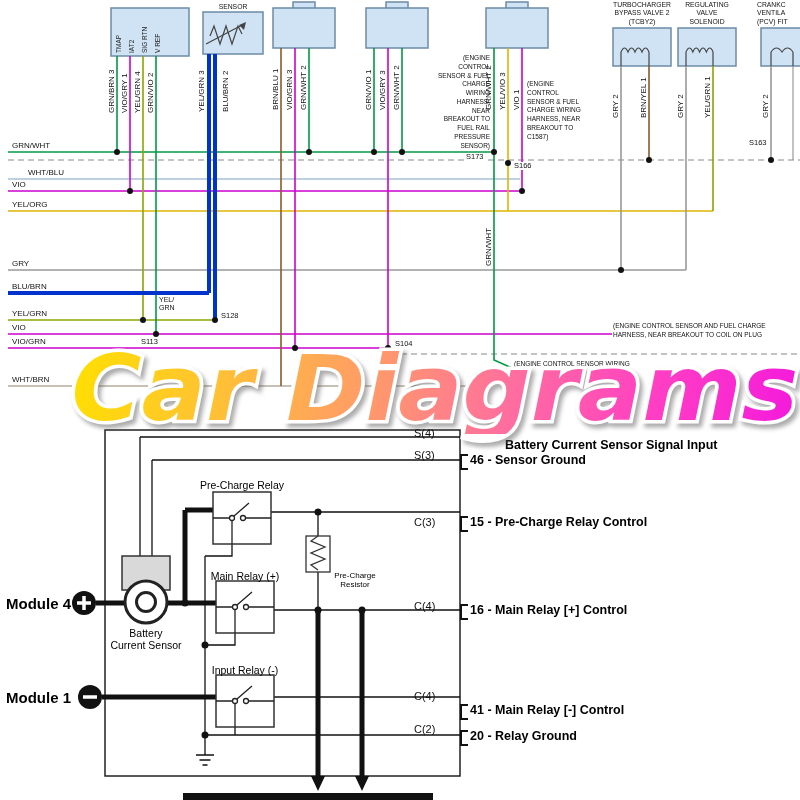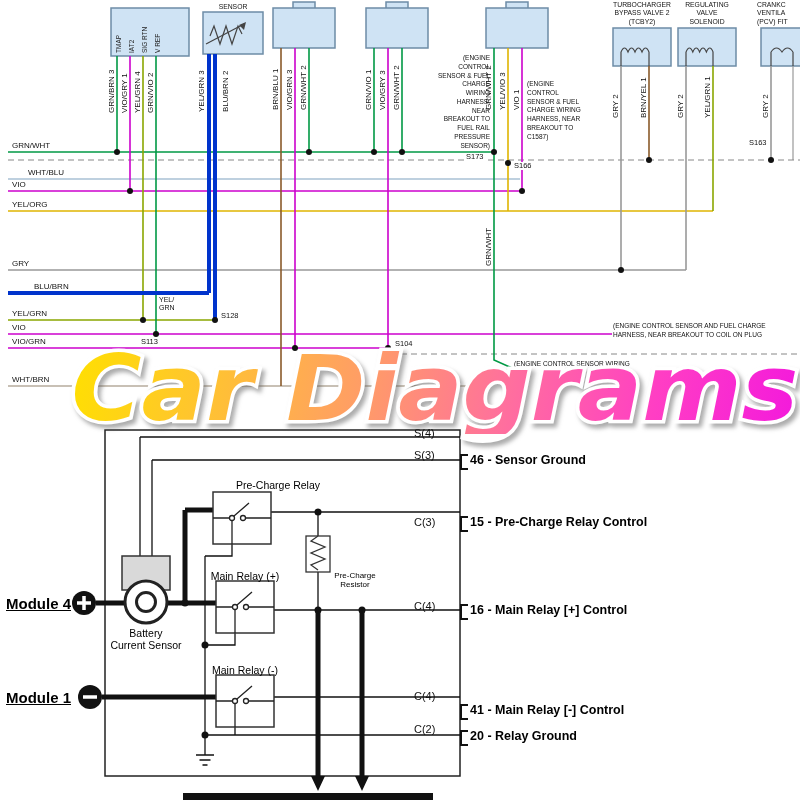--- a/index.html
+++ b/index.html
@@ -8,21 +8,21 @@
   svg{position:absolute;left:0;top:0;}
   .vlabel{position:absolute;font-size:8px;line-height:9px;white-space:nowrap;
           transform:rotate(-90deg);transform-origin:0 0;color:#111;}
   .pinrot{position:absolute;font-size:6.5px;line-height:7px;white-space:nowrap;
           transform:rotate(-90deg);transform-origin:0 0;color:#222;}
   .buslabel{position:absolute;left:12px;font-size:8px;line-height:9px;color:#111;}
   .splice{position:absolute;font-size:7.5px;line-height:8px;color:#111;background:#fff;padding:0 1px;}
   .note{position:absolute;font-size:6.5px;line-height:1.35;color:#111;white-space:pre-line;}
   .boxlabel{position:absolute;font-size:6.8px;line-height:1.25;text-align:center;color:#111;white-space:pre-line;}
   .pre{white-space:pre-line;}
-  .module{position:absolute;font-size:15px;font-weight:bold;color:#000;text-decoration:underline;}
+  .module{position:absolute;font-size:15px;font-weight:bold;color:#000;}
   .complabel{position:absolute;font-size:10.5px;line-height:1.15;text-align:center;color:#000;white-space:pre-line;}
   .pin{position:absolute;font-size:11px;color:#111;}
   .desc{position:absolute;font-size:12.5px;font-weight:bold;color:#000;white-space:nowrap;}
   .bracket{position:absolute;width:6px;height:12px;border:2px solid #111;border-right:none;}
   .wm{position:absolute;left:435px;top:344px;width:0;height:0;}
   .wm span{position:absolute;left:0;top:0;white-space:nowrap;
      font-family:"DejaVu Sans","Liberation Sans",sans-serif;
      font-weight:bold;font-style:italic;font-size:90px;line-height:1;
      transform:translateX(-50%) scaleX(1.06);transform-origin:center top;}
   .wm .stroke{-webkit-text-stroke:7px #fff;color:#fff;
@@ -233,21 +233,21 @@
   <span class="vlabel" style="left:676px;top:118px;">GRY 2</span>
   <span class="vlabel" style="left:703px;top:118px;">YEL/GRN 1</span>
   <span class="vlabel" style="left:761px;top:118px;">GRY 2</span>
   <span class="vlabel" style="left:484px;top:266px;">GRN/WHT</span>
 
   <span class="buslabel" style="top:141px;">GRN/WHT</span>
   <span class="buslabel" style="top:168px;margin-left:16px;">WHT/BLU</span>
   <span class="buslabel" style="top:180px;">VIO</span>
   <span class="buslabel" style="top:200px;">YEL/ORG</span>
   <span class="buslabel" style="top:259px;">GRY</span>
-  <span class="buslabel" style="top:282px;margin-left:22px;">BLU/BRN</span>
+  <span class="buslabel" style="top:282px;">BLU/BRN</span>
   <span class="buslabel" style="top:309px;">YEL/GRN</span>
   <span class="buslabel" style="top:323px;">VIO</span>
   <span class="buslabel" style="top:337px;">VIO/GRN</span>
   <span class="buslabel" style="top:375px;">WHT/BRN</span>
   <span class="splice pre" style="left:158px;top:296px;font-size:7px;">YEL/
 GRN</span>
 
   <span class="splice" style="left:140px;top:338px;">S113</span>
   <span class="splice" style="left:220px;top:312px;">S128</span>
   <span class="splice" style="left:465px;top:153px;">S173</span>
@@ -272,39 +272,40 @@
 BREAKOUT TO
 C1587)</div>
   <div class="note" style="left:612px;top:322px;width:200px;background:#fff;padding:0 1px;">(ENGINE CONTROL SENSOR AND FUEL CHARGE
 HARNESS, NEAR BREAKOUT TO COIL ON PLUG</div>
   <div class="note" style="left:513px;top:360px;background:#fff;padding:0 1px;white-space:nowrap;">(ENGINE CONTROL SENSOR WIRING</div>
 
   <span class="module" style="left:6px;top:595px;">Module 4</span>
   <span class="module" style="left:6px;top:689px;">Module 1</span>
   <div class="complabel" style="left:98px;top:627px;width:96px;">Battery
 Current Sensor</div>
-  <div class="complabel" style="left:192px;top:479px;width:100px;margin-left:36px;">Pre-Charge Relay</div>
+  <div class="complabel" style="left:192px;top:479px;width:100px;">Pre-Charge Relay</div>
   <div class="complabel" style="left:203px;top:570px;width:84px;">Main Relay (+)</div>
-  <div class="complabel" style="left:203px;top:664px;width:84px;">Main Relay (-)</div>
+  <div class="complabel" style="left:203px;top:664px;width:84px;">Input Relay (-)</div>
   <div class="complabel" style="left:330px;top:571px;width:50px;font-size:8px;">Pre-Charge
 Resistor</div>
 
   <span class="pin" style="left:414px;top:427px;">S(4)</span>
   <span class="pin" style="left:414px;top:449px;">S(3)</span>
   <span class="pin" style="left:414px;top:516px;">C(3)</span>
   <span class="pin" style="left:414px;top:600px;">C(4)</span>
   <span class="pin" style="left:414px;top:690px;">C(4)</span>
   <span class="pin" style="left:414px;top:723px;">C(2)</span>
 
   <div class="bracket" style="left:460px;top:454px;"></div>
   <div class="bracket" style="left:460px;top:516px;"></div>
   <div class="bracket" style="left:460px;top:604px;"></div>
   <div class="bracket" style="left:460px;top:704px;"></div>
   <div class="bracket" style="left:460px;top:730px;"></div>
 
+  <span class="desc" style="left:505px;top:438px;">Battery Current Sensor Signal Input</span>
   <span class="desc" style="left:470px;top:453px;">46 - Sensor Ground</span>
   <span class="desc" style="left:470px;top:515px;">15 - Pre-Charge Relay Control</span>
   <span class="desc" style="left:470px;top:603px;">16 - Main Relay [+] Control</span>
   <span class="desc" style="left:470px;top:703px;">41 - Main Relay [-] Control</span>
   <span class="desc" style="left:470px;top:729px;">20 - Relay Ground</span>
 
   <div class="wm">
     <span class="stroke">Car Diagrams</span>
     <span class="fill">Car Diagrams</span>
   </div>

